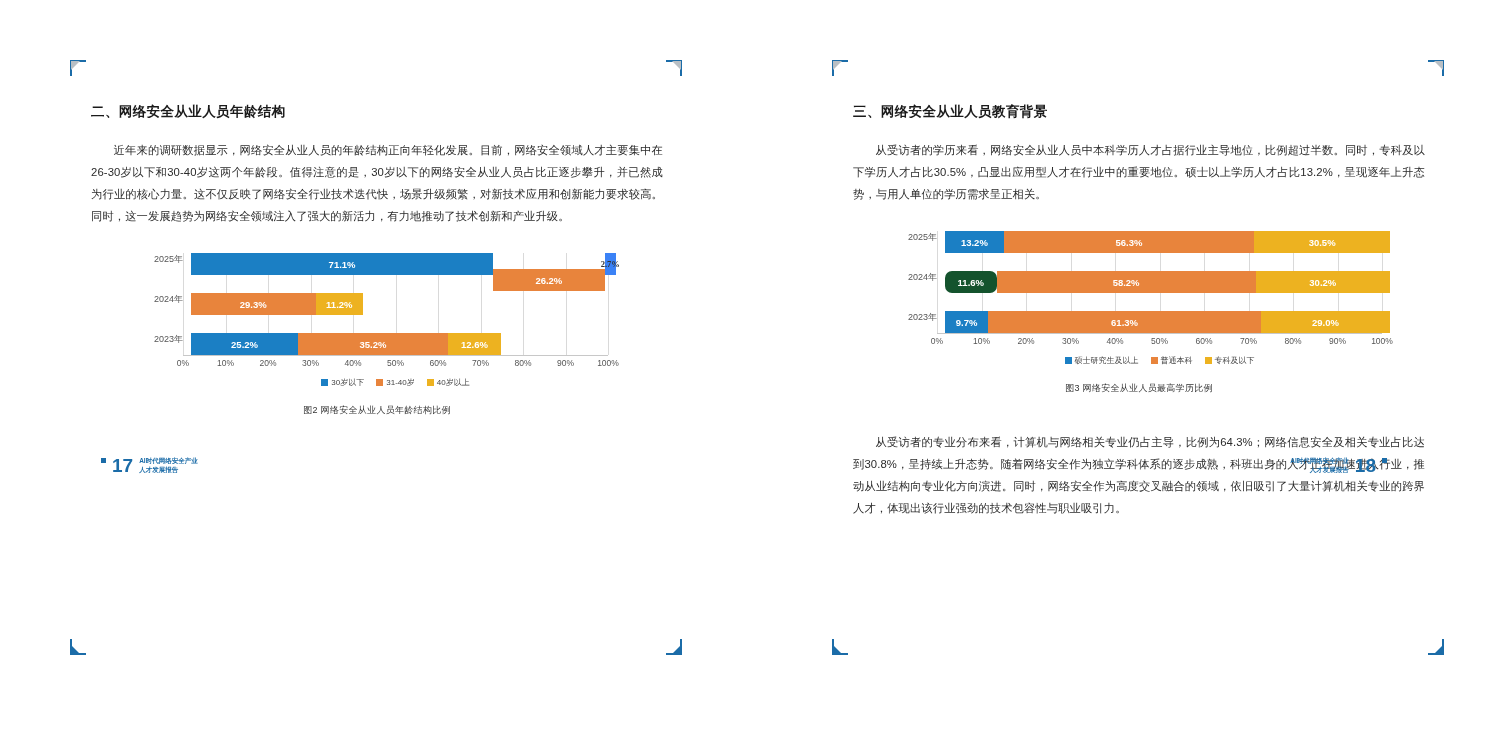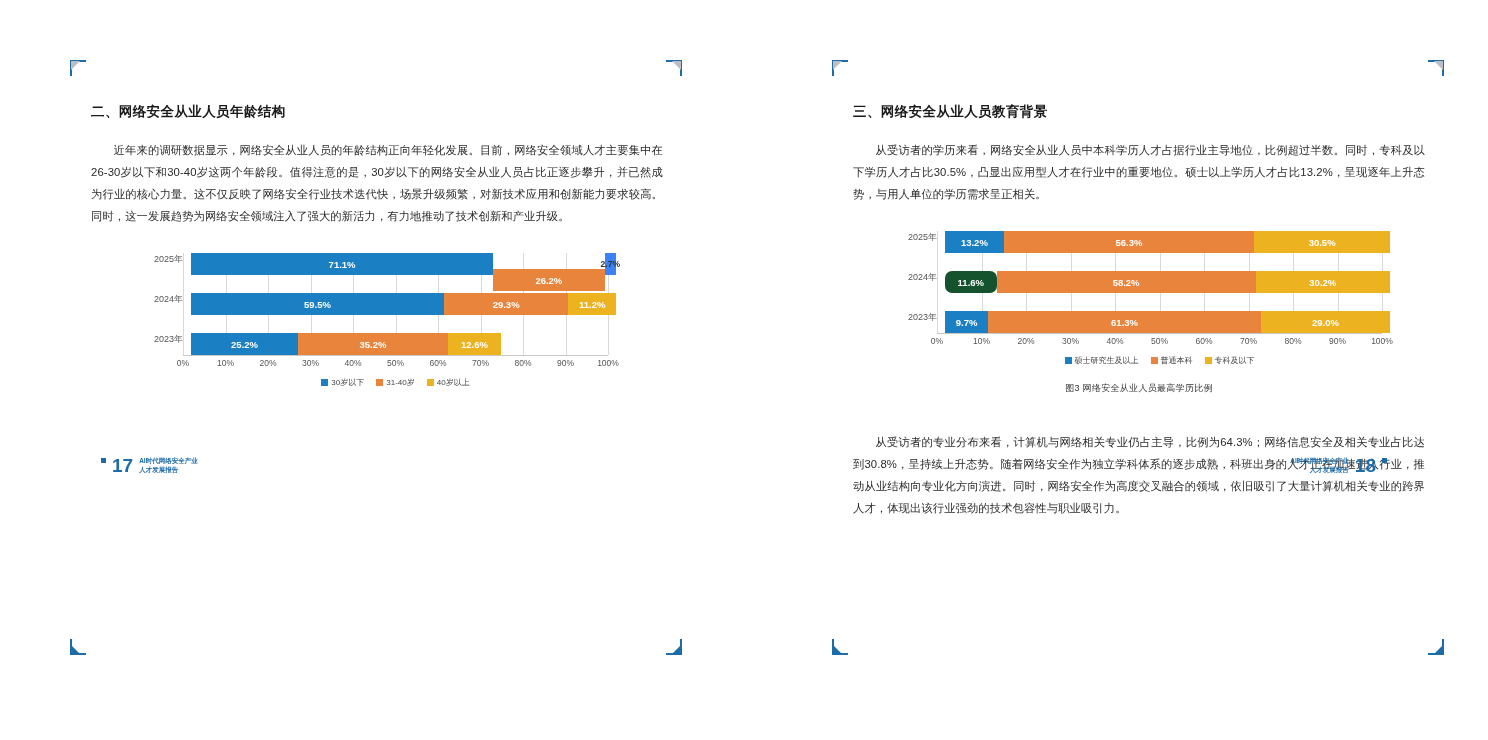--- a/index.html
+++ b/index.html
@@ -229,27 +229,26 @@
                   <div class="gridline" style="left: 297.5px;"></div>
                   <div class="gridline" style="left: 340px;"></div>
                   <div class="gridline" style="left: 382.5px;"></div>
                   <div class="gridline" style="left: 425px;"></div>
                 </div>
                 <div class="bar-row">
                   <div class="row-label" style="width: 42px;">2025年</div>
                   <div class="bars" style="width: 425px;">
                     <div class="seg" style="width: 302.175px; background: rgb(27, 127, 196);">71.1%</div>
                     <div class="seg" style="width: 111.35px; background: rgb(232, 132, 60); margin-top: 16px;">26.2%</div>
-                    <div class="seg" style="width: 11.475px; background: #3b82f6; color: rgb(51, 51, 51); font-size: 8.5px;">2.7%</div>
+                    <div class="seg" style="width: 11.475px; background: #3b82f6; color: rgb(51, 51, 51); font-size: 8.5px; font-family: Liberation Serif, serif;">2.7%</div>
                   </div>
                 </div>
                 <div class="bar-row">
                   <div class="row-label" style="width: 42px;">2024年</div>
                   <div class="bars" style="width: 425px;">
-                    <div class="seg" style="width: 252.875px; background: rgb(27, 127, 196);">59.5%</div>
                     <div class="seg" style="width: 124.525px; background: rgb(232, 132, 60);">29.3%</div>
                     <div class="seg" style="width: 47.6px; background: rgb(237, 178, 32);">11.2%</div>
                   </div>
                 </div>
                 <div class="bar-row">
                   <div class="row-label" style="width: 42px;">2023年</div>
                   <div class="bars" style="width: 425px;">
                     <div class="seg" style="width: 107.1px; background: rgb(27, 127, 196);">25.2%</div>
                     <div class="seg" style="width: 149.6px; background: rgb(232, 132, 60);">35.2%</div>
                     <div class="seg" style="width: 53.55px; background: rgb(237, 178, 32);">12.6%</div>
@@ -279,20 +278,21 @@
                   <span class="legend-swatch" style="background: rgb(232, 132, 60);"></span>
                   <span>31-40岁</span>
                 </div>
                 <div class="legend-item">
                   <span class="legend-swatch" style="background: rgb(237, 178, 32);"></span>
                   <span>40岁以上</span>
                 </div>
               </div>
             </div>
           </div>
+        <div class="chart-caption">图2 网络安全从业人员年龄结构比例</div>
       </div>
     </div>
 
     <div class="footer footer-left">
       <span class="sq"></span>
       <span class="pg-num">17</span>
       <span class="pg-text">
         <span>AI时代网络安全产业</span><br>
         <span>人才发展报告</span>
       </span>

